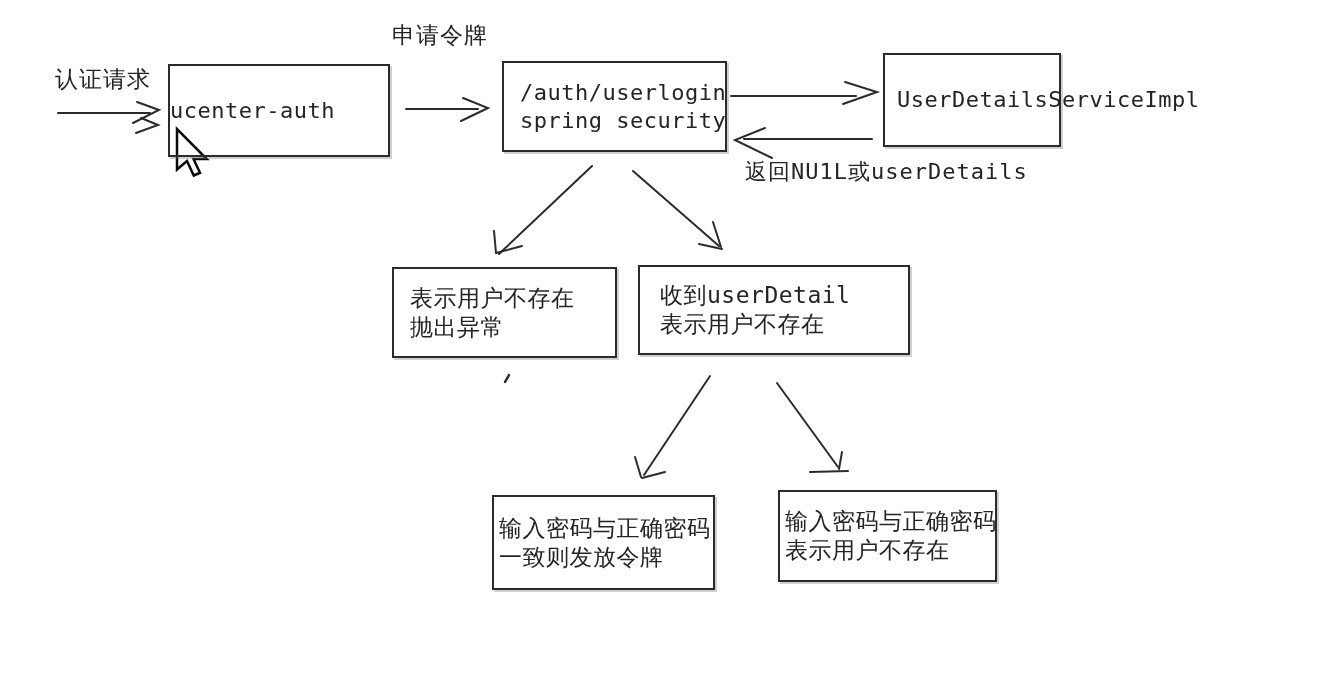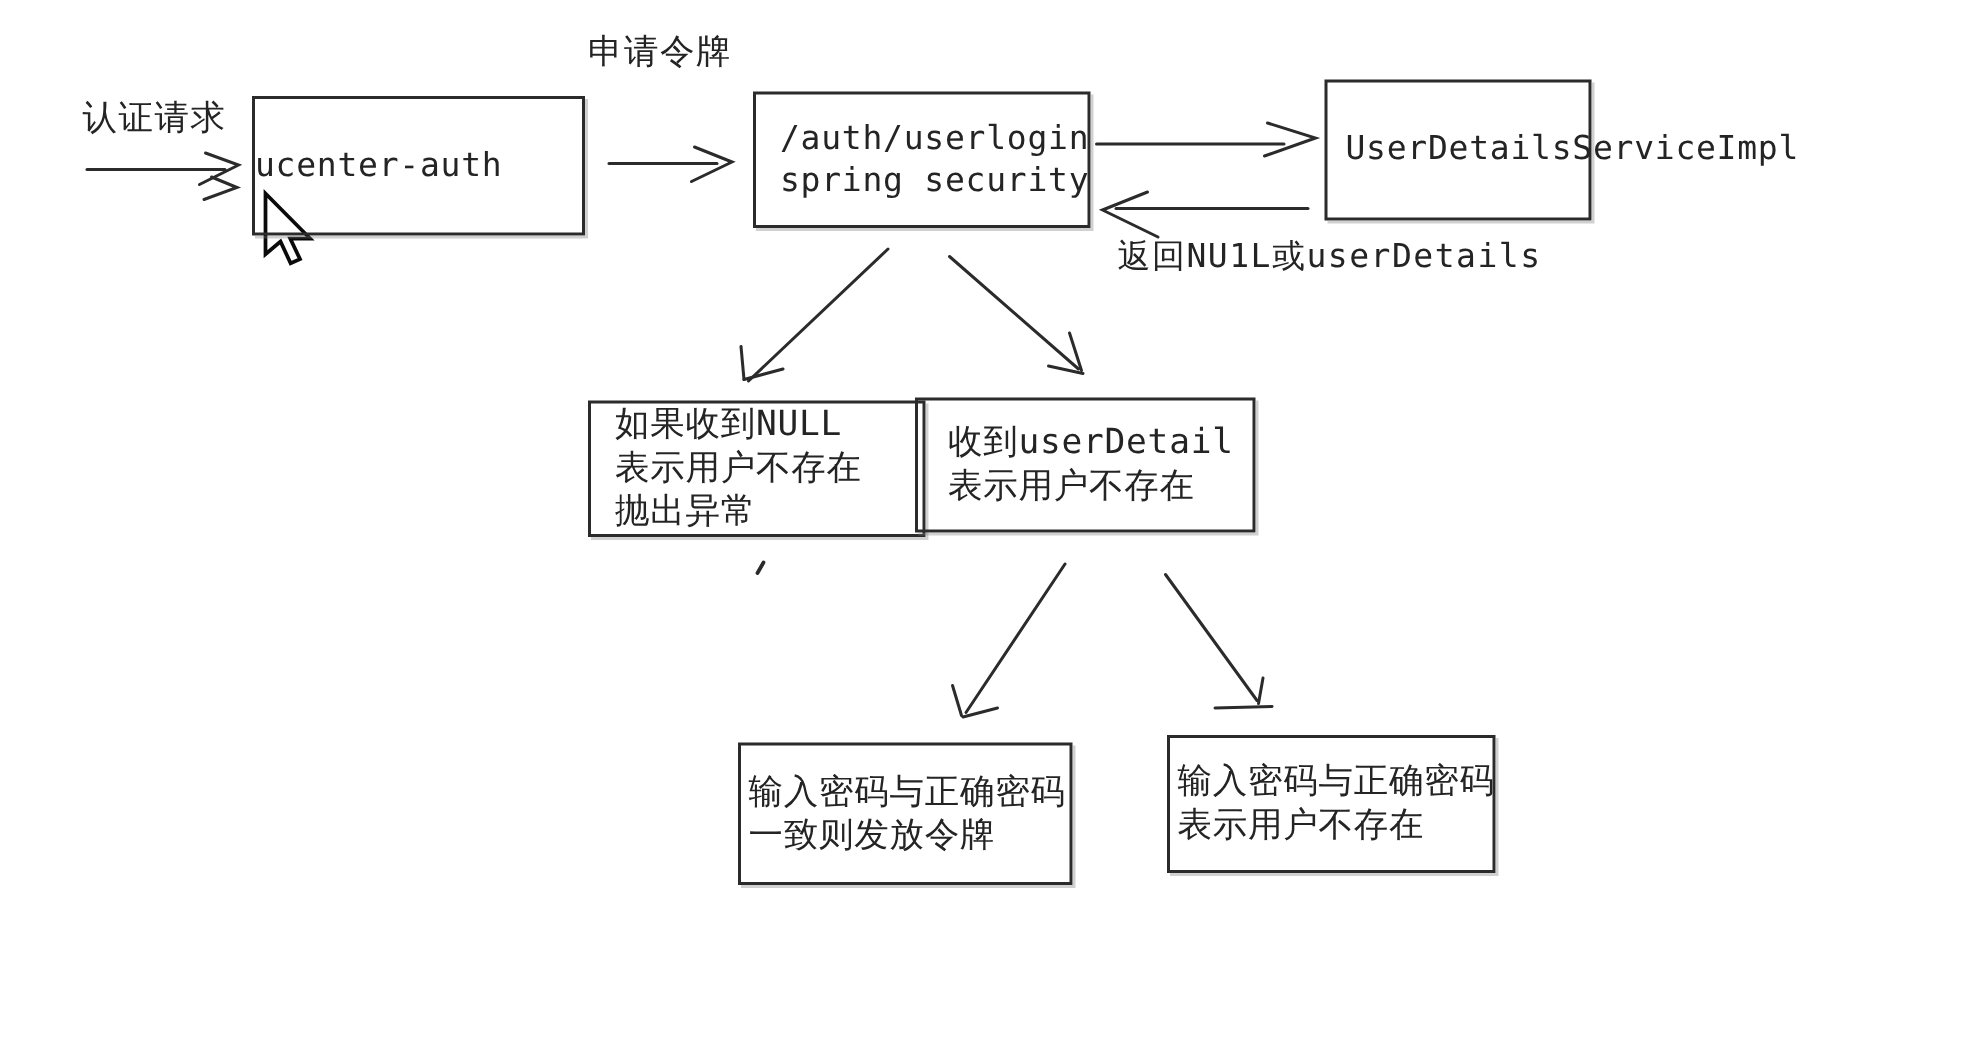--- a/index.html
+++ b/index.html
@@ -37,21 +37,21 @@
   .dbox .line {
     font-size: 22px;
     line-height: 28px;
     letter-spacing: 0.5px;
   }
   #box-ucenter-auth      { left: 168px; top: 64px;  width: 222px; height: 93px; padding-left: 0; }
   #box-spring-security   { left: 502px; top: 61px;  width: 225px; height: 91px; padding-left: 16px; }
   #box-userdetails-service { left: 883px; top: 53px; width: 178px; height: 94px; padding-left: 12px; text-align: right; }
   #box-received-null     { left: 392px; top: 267px; width: 225px; height: 91px; padding-left: 16px; }
   #box-received-null .line { line-height: 29px; font-size: 23px; }
-  #box-received-userdetail { left: 610px; top: 265px; width: 227px; height: 90px; padding-left: 20px; }
+  #box-received-userdetail { left: 638px; top: 265px; width: 272px; height: 90px; padding-left: 20px; }
   #box-received-userdetail .line { line-height: 29px; font-size: 23px; }
   #box-password-match    { left: 492px; top: 495px; width: 223px; height: 95px; padding-left: 5px; }
   #box-password-match .line { line-height: 29px; font-size: 23px; }
   #box-password-mismatch { left: 778px; top: 490px; width: 219px; height: 92px; padding-left: 5px; }
   #box-password-mismatch .line { line-height: 29px; font-size: 23px; }
 
   .flabel {
     position: absolute;
     font-size: 23px;
     line-height: 26px;
@@ -133,21 +133,20 @@
   <div class="dbox" id="box-spring-security">
     <div class="line">/auth/userlogin</div>
     <div class="line">spring security</div>
   </div>
 
   <div class="dbox" id="box-userdetails-service">
     <div class="line">UserDetailsServiceImpl</div>
   </div>
 
   <div class="dbox" id="box-received-null">
-    <div class="line">如果收到NULL</div>
     <div class="line">表示用户不存在</div>
     <div class="line">抛出异常</div>
   </div>
 
   <div class="dbox" id="box-received-userdetail">
     <div class="line">收到userDetail</div>
     <div class="line">表示用户不存在</div>
   </div>
 
   <div class="dbox" id="box-password-match">

